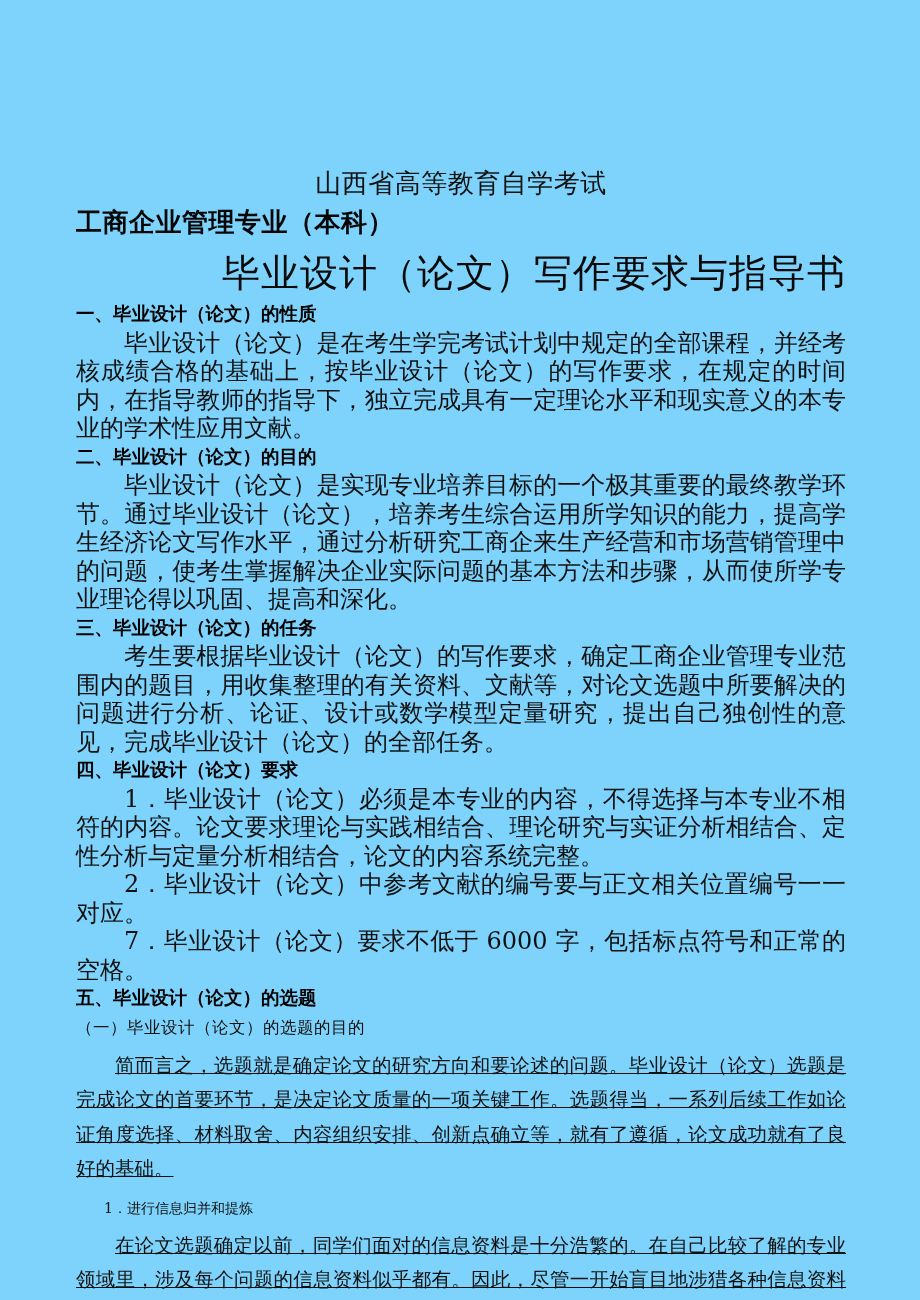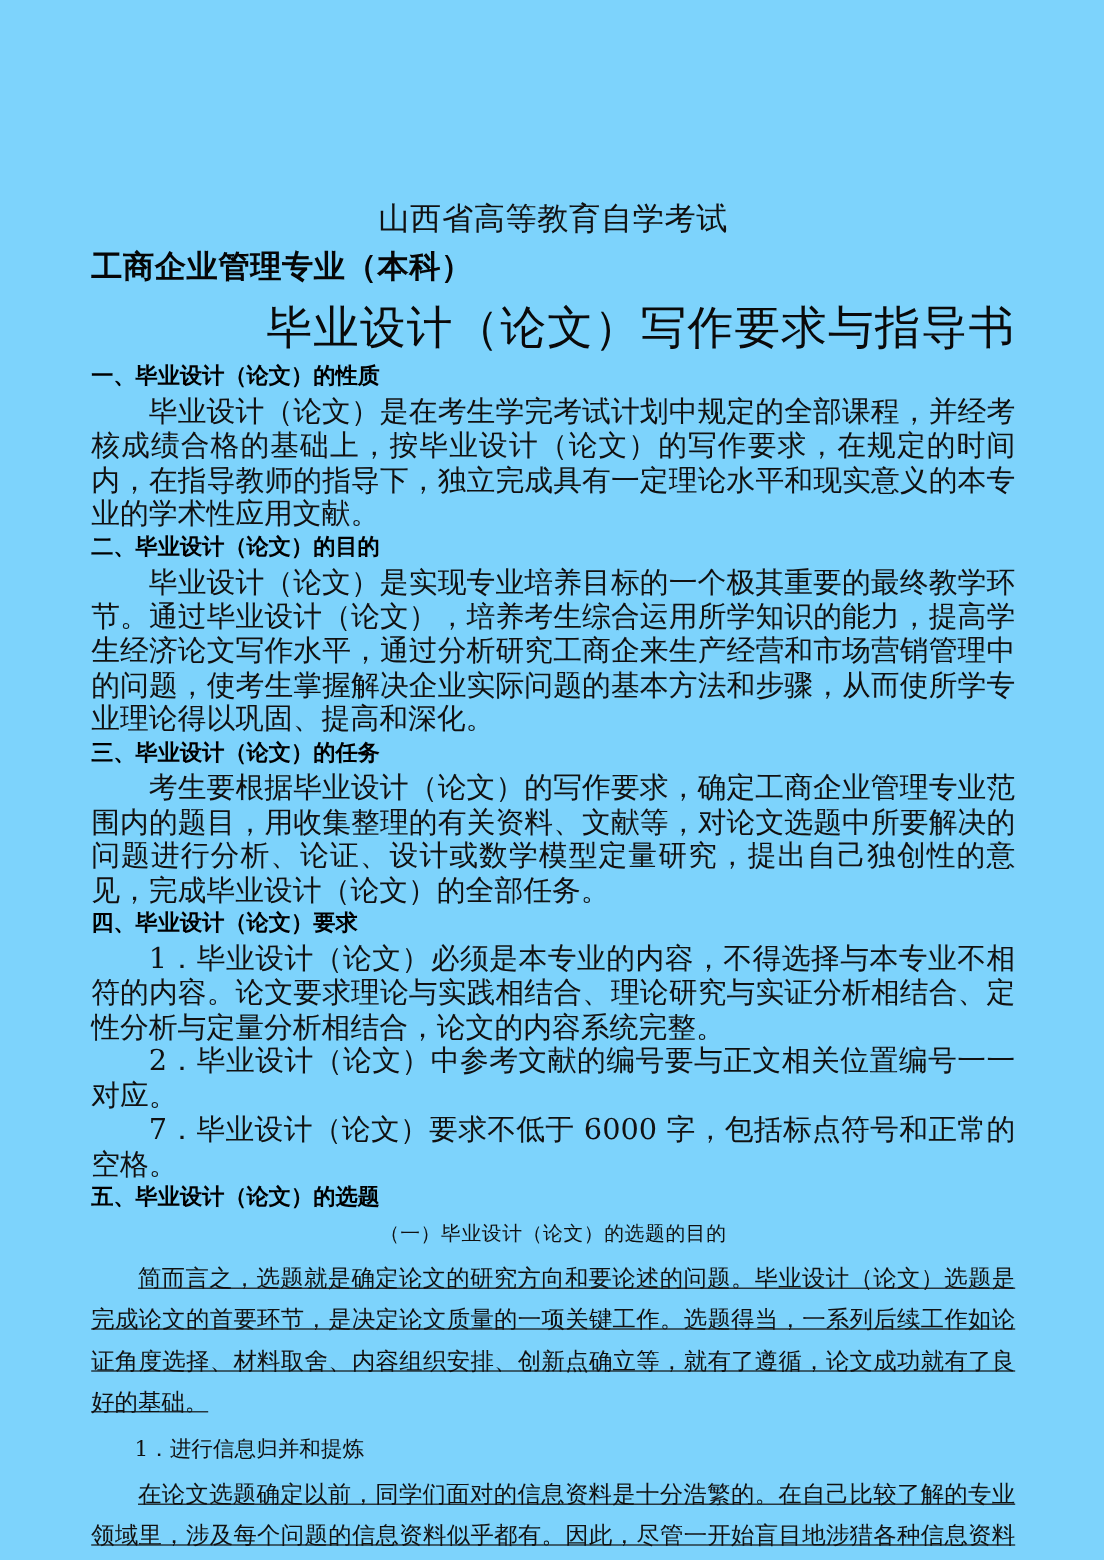--- a/index.html
+++ b/index.html
@@ -105,28 +105,28 @@
   .para-loose.indent {
     text-indent: 2em;
   }
 
   
   .sub-head {
     font-family: "DejaVu Serif", "Liberation Serif", serif;
     font-size: 16.5px;
     line-height: 30px;
     color: #111;
-    text-align: center;
+    text-align: left;
     letter-spacing: 0.5px;
   }
 
   
   .item-head-loose {
     font-family: "DejaVu Serif", "Liberation Serif", serif;
-    font-size: 18px;
+    font-size: 14px;
     line-height: 42px;
     text-indent: 2em;
     color: #111;
   }
 
   .sp-6 { height: 6px; }
 </style>
 </head>
 <body>
 

